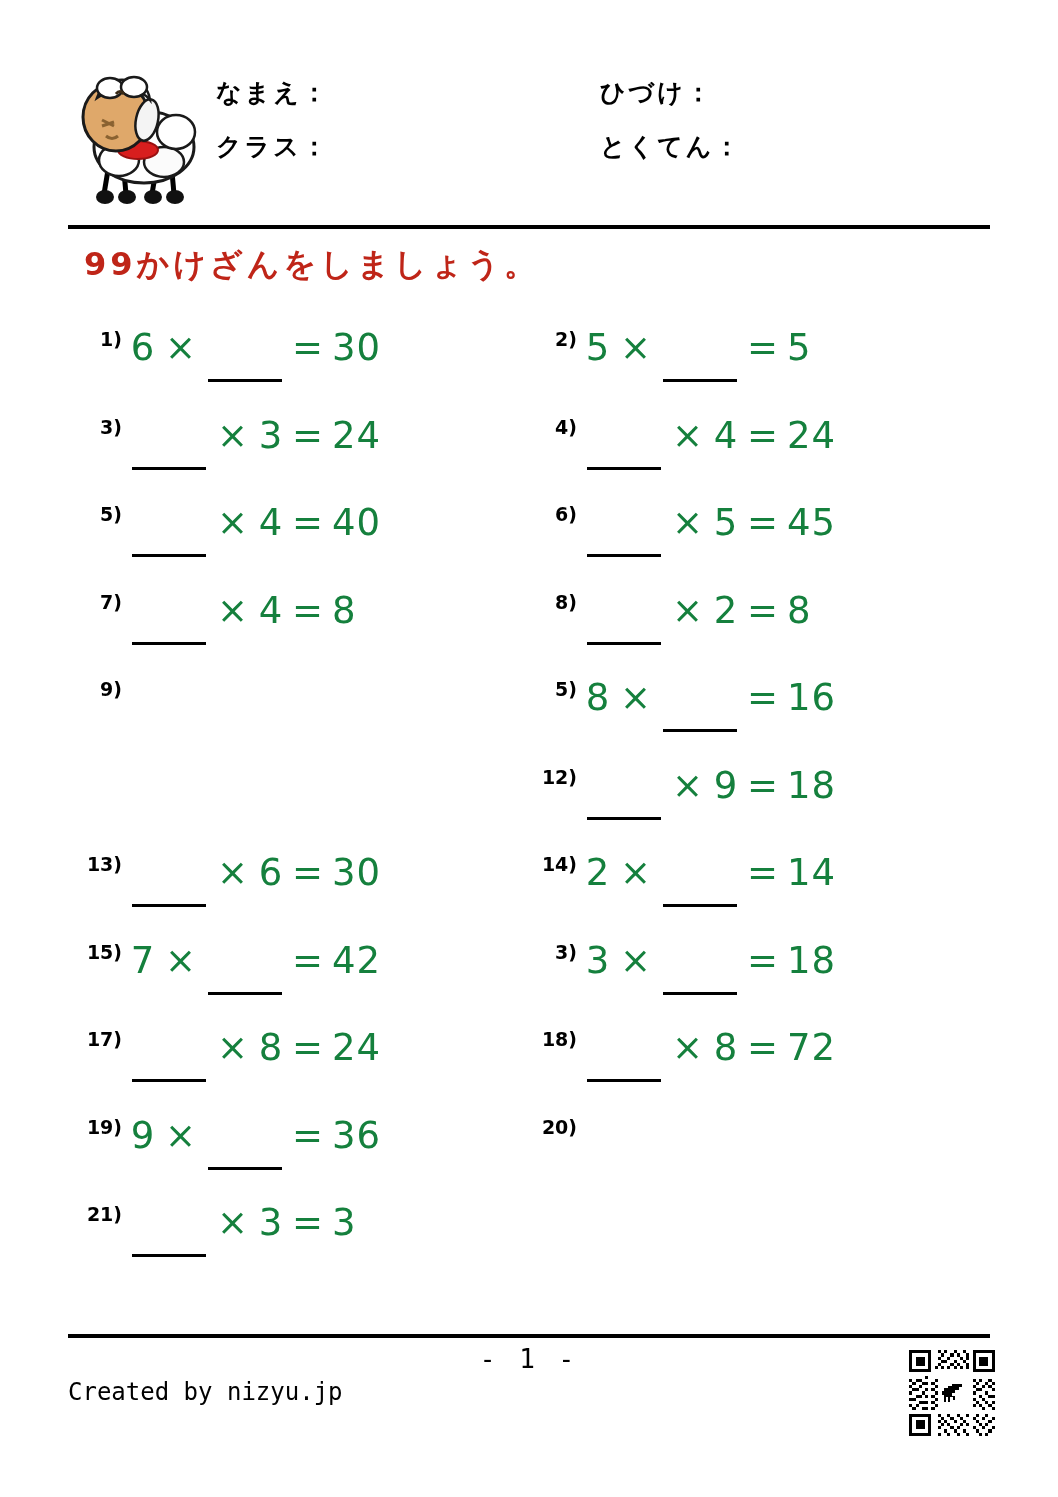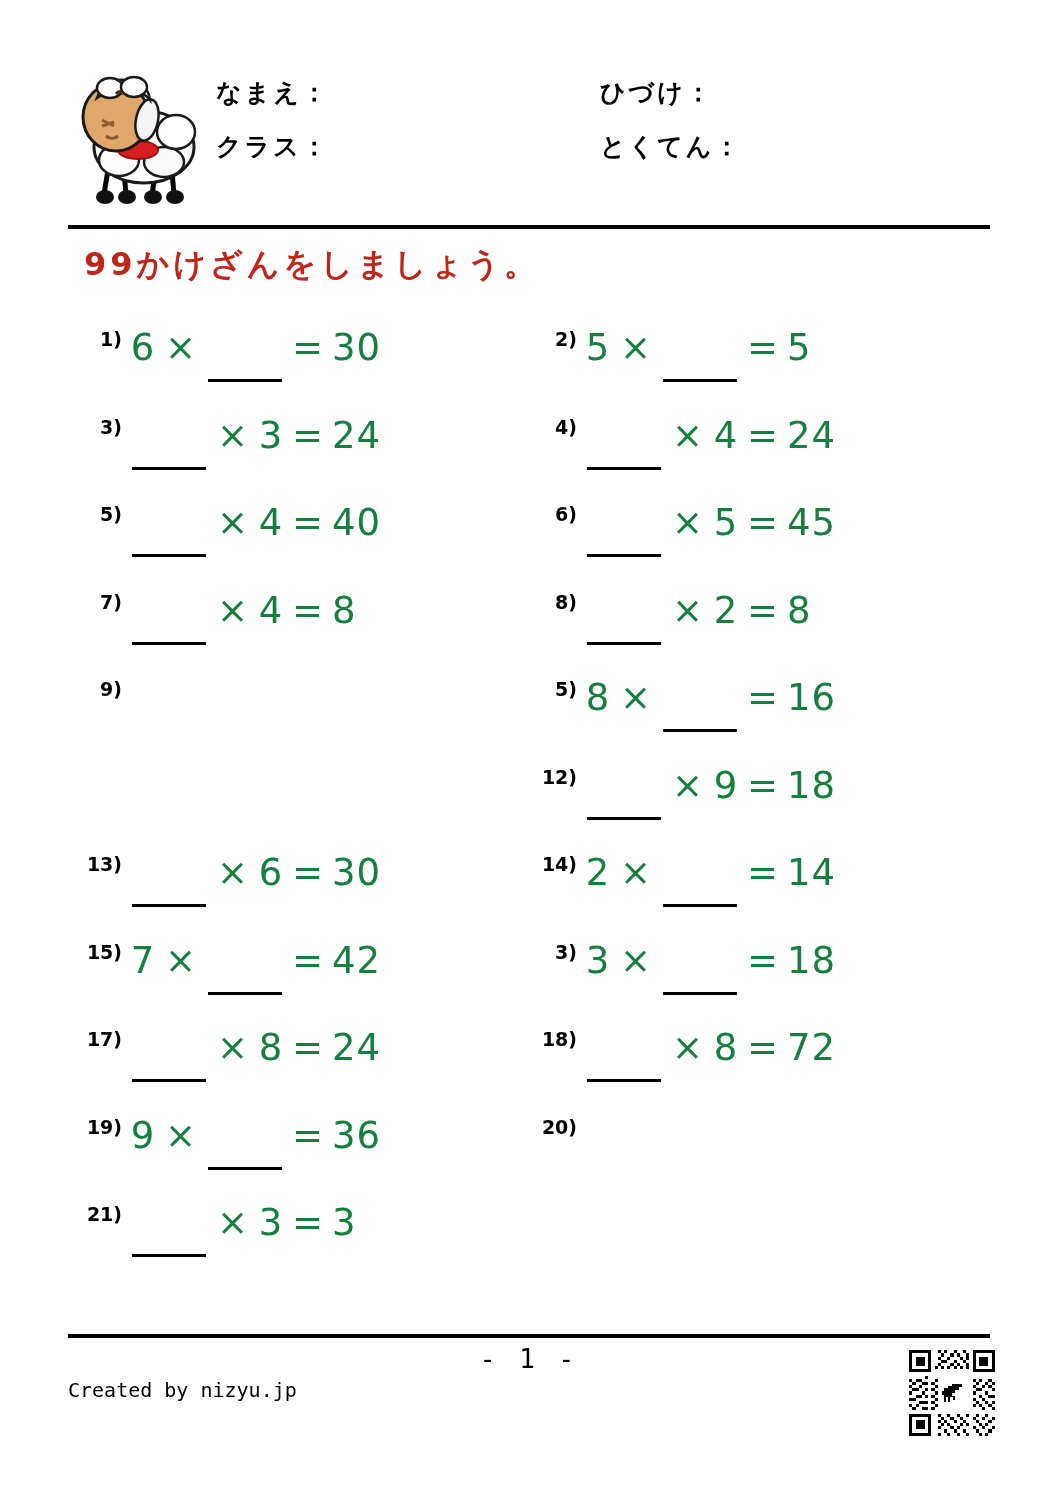--- a/index.html
+++ b/index.html
@@ -167,21 +167,21 @@
     font-size: 26px;
     font-weight: 500;
     color: #000000;
     letter-spacing: 4px;
   }
   #credit {
     position: absolute;
     left: 68px;
     top: 44px;
     font-family: "DejaVu Sans Mono", monospace;
-    font-size: 20px;
+    font-size: 24px;
     font-weight: 500;
     color: #000000;
     letter-spacing: 0px;
     white-space: nowrap;
   }
   #qr-code {
     position: absolute;
     left: 906px;
     top: 1347px;
     width: 92px;

